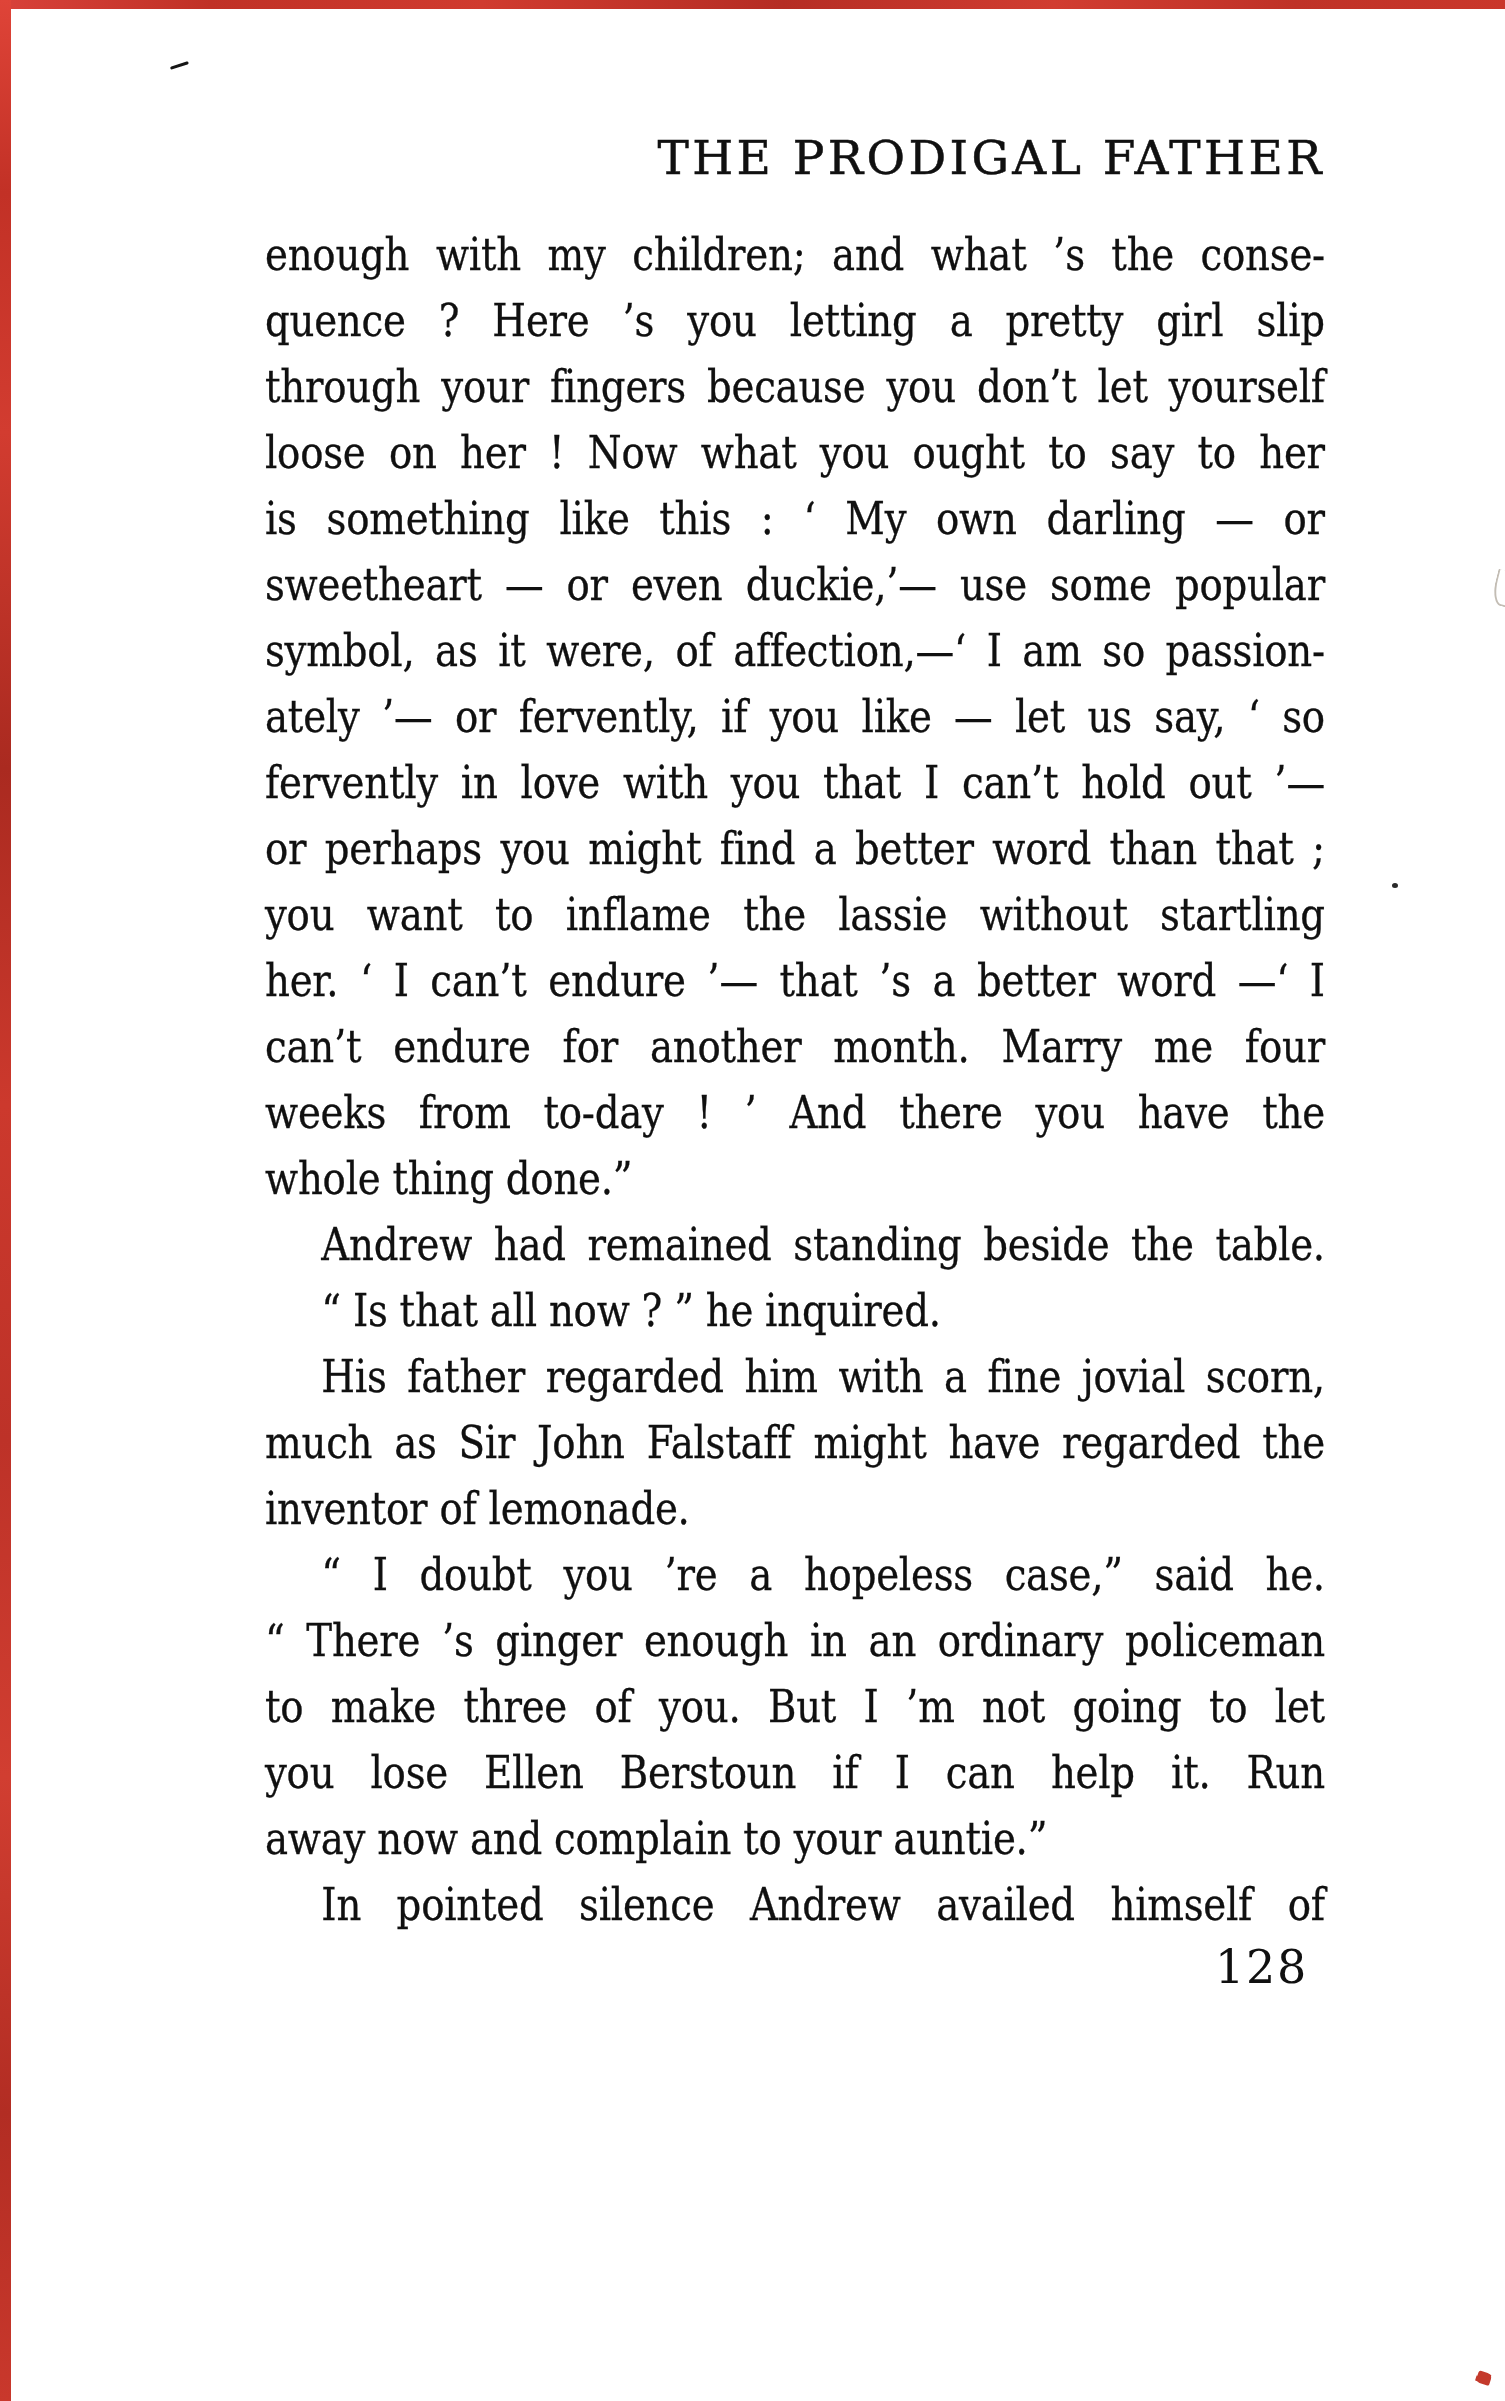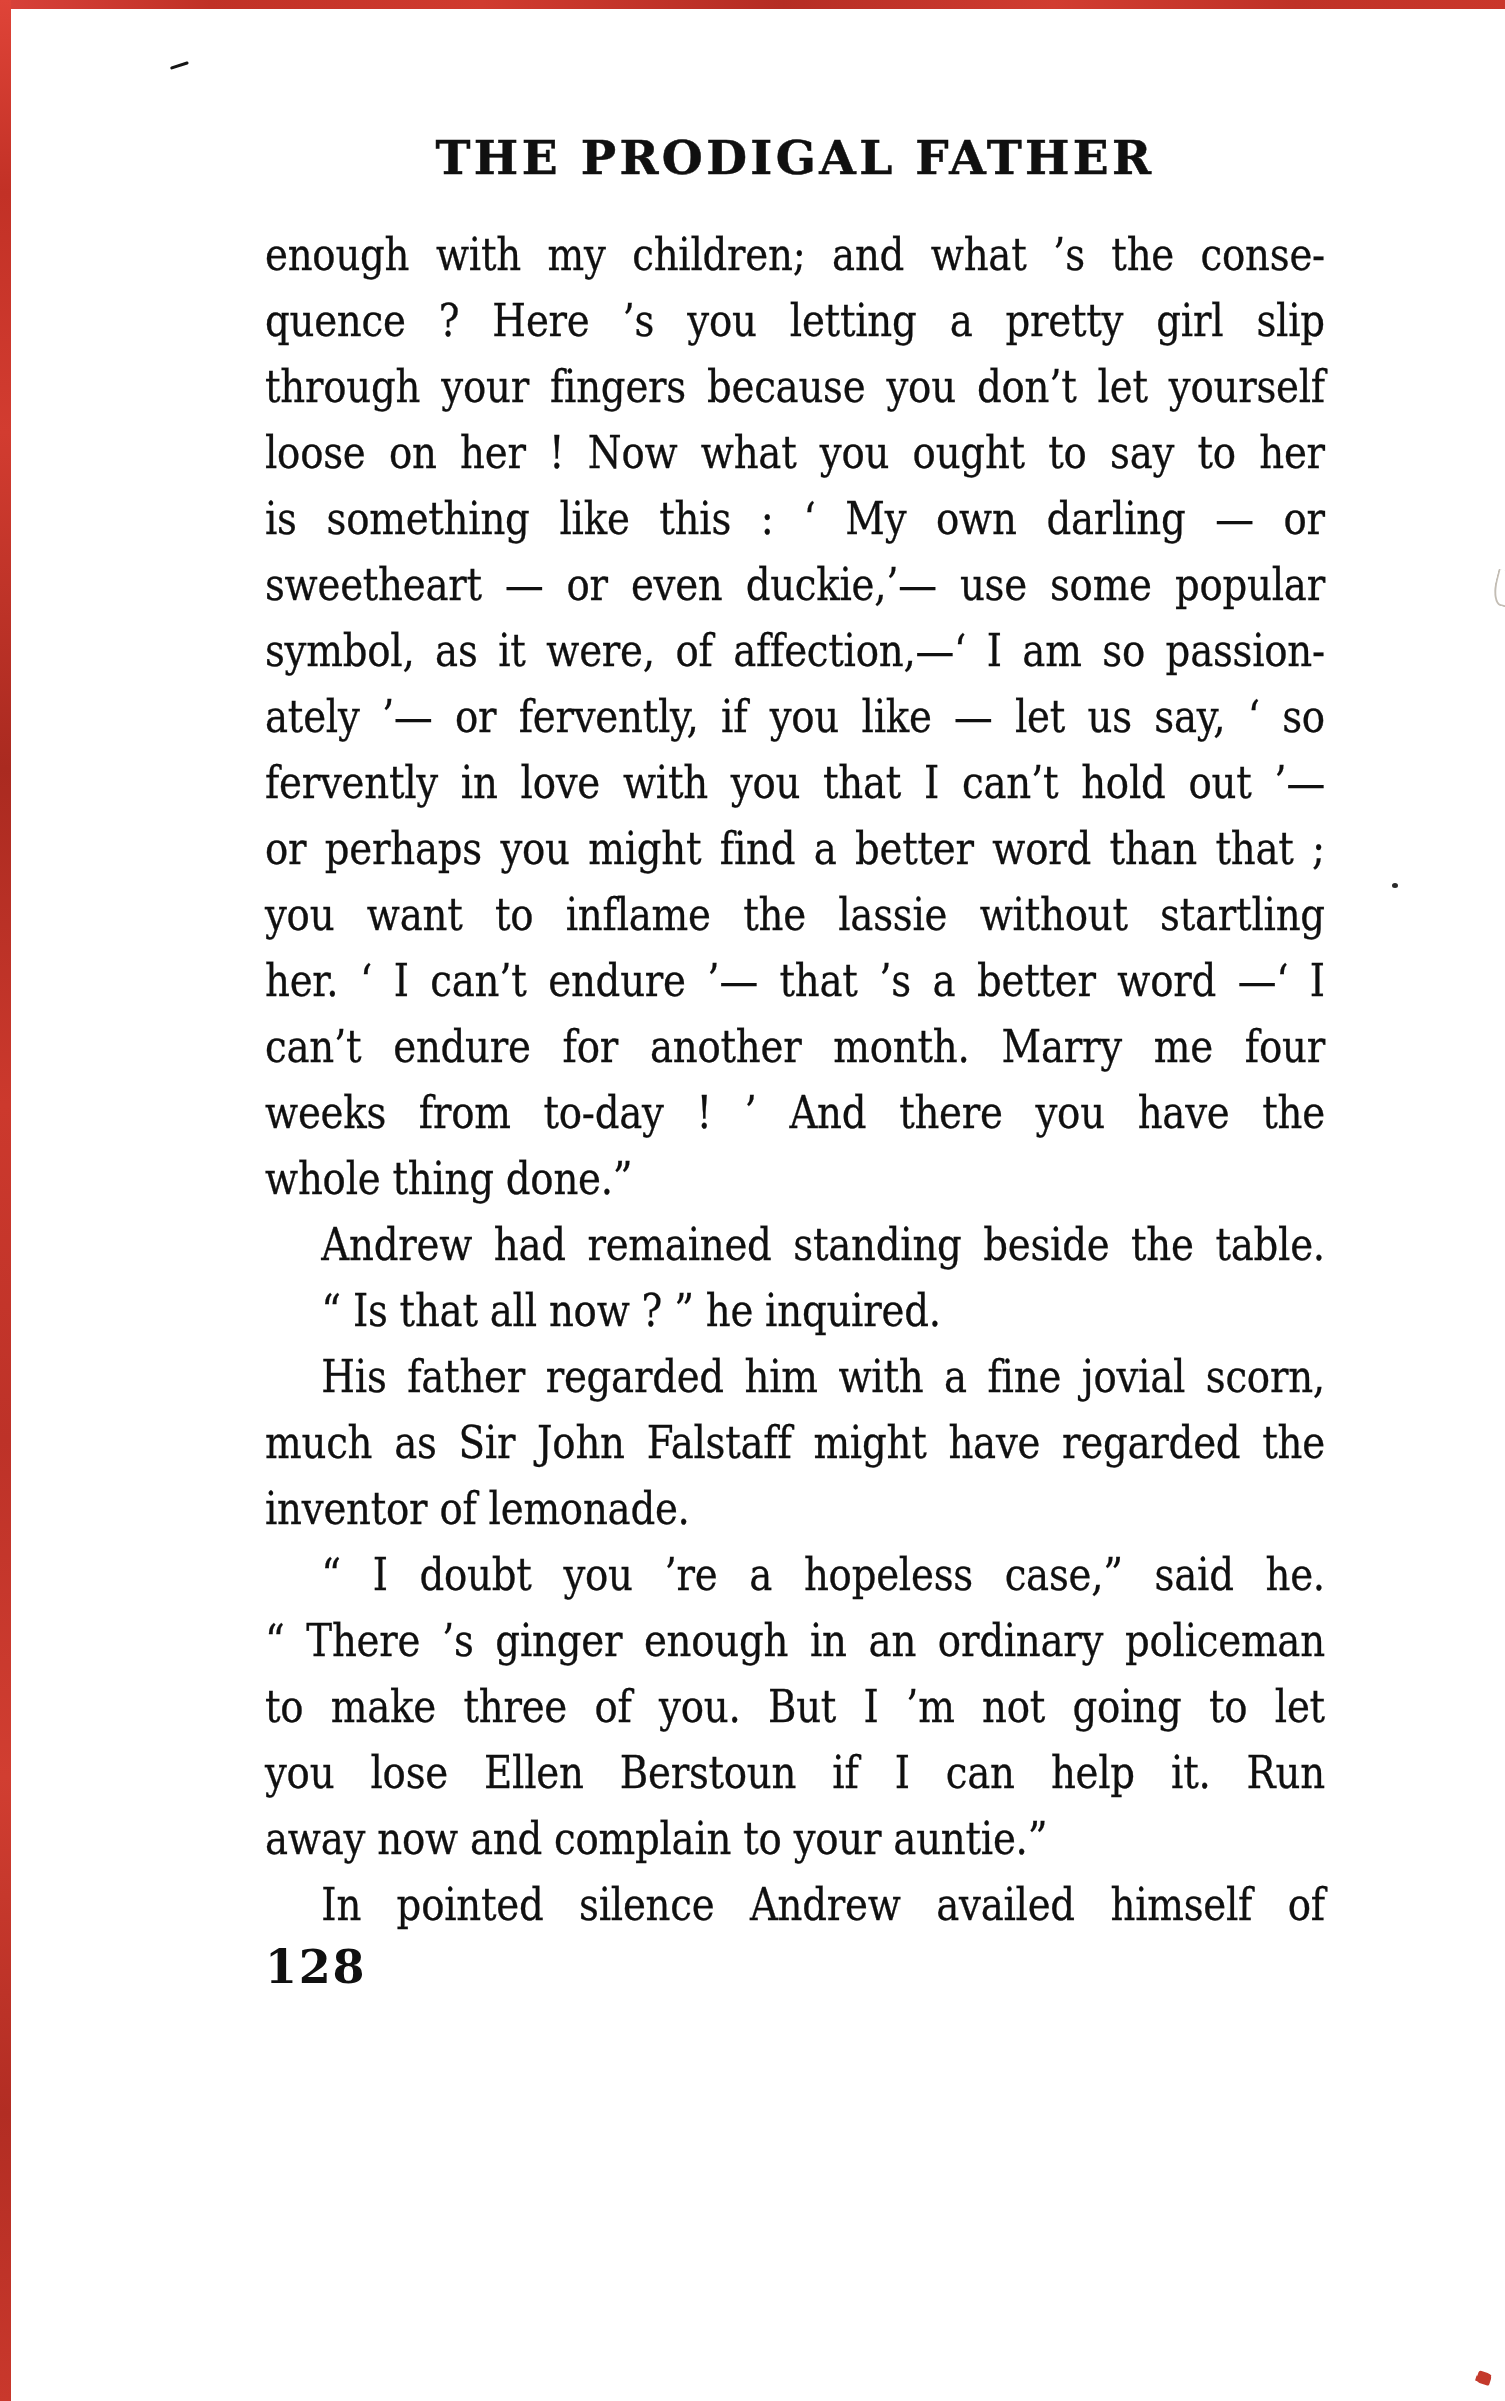--- a/index.html
+++ b/index.html
@@ -21,22 +21,22 @@
   }
   .edge-top {
     position: absolute; top: 0; left: 0; height: 8.5px; width: 100%;
     background: linear-gradient(90deg,
       #d8423a 0%, #c03126 14%, #d03b2f 32%, #b52d24 52%,
       #d13d31 70%, #bf3227 86%, #ca372b 100%);
   }
   
   .title {
     position: absolute; top: 134px; left: 265px; width: 1060px;
-    margin: 0; text-align: center;
-    font-size: 47px; font-weight: bold; line-height: 1;
+    margin: 0; text-align: right;
+    font-size: 47px; font-weight: normal; line-height: 1;
     letter-spacing: 3.4px;
     -webkit-text-stroke: 0.5px #101010;
     white-space: nowrap;
   }
   
   .body-text {
     position: absolute; left: 265px; top: 222px;
     width: 1204px;
     transform: scaleX(0.8803);
     transform-origin: left top;
@@ -48,22 +48,22 @@
     text-align: justify;
     text-align-last: justify;
     -moz-text-align-last: justify;
   }
   .line.para-end {
     text-align-last: left;
     -moz-text-align-last: left;
   }
   .line.indent { text-indent: 64px; }
   .page-number {
-    position: absolute; top: 1940px; left: 265px; width: 1060px;
-    text-align: left; font-size: 46px; font-weight: bold;
+    position: absolute; top: 1940px; left: 248px; width: 1060px;
+    text-align: right; font-size: 46px; font-weight: normal;
     letter-spacing: 1.7px;
   }
   
   .speck-dash {
     position: absolute; left: 170px; top: 64px; width: 18.7px; height: 3.4px;
     background: #151515; border-radius: 1.7px; transform: rotate(-18deg);
   }
   .speck-dot {
     position: absolute; left: 1392px; top: 883px; width: 6px; height: 5.1px;
     background: #2a2a2a; border-radius: 50%;

